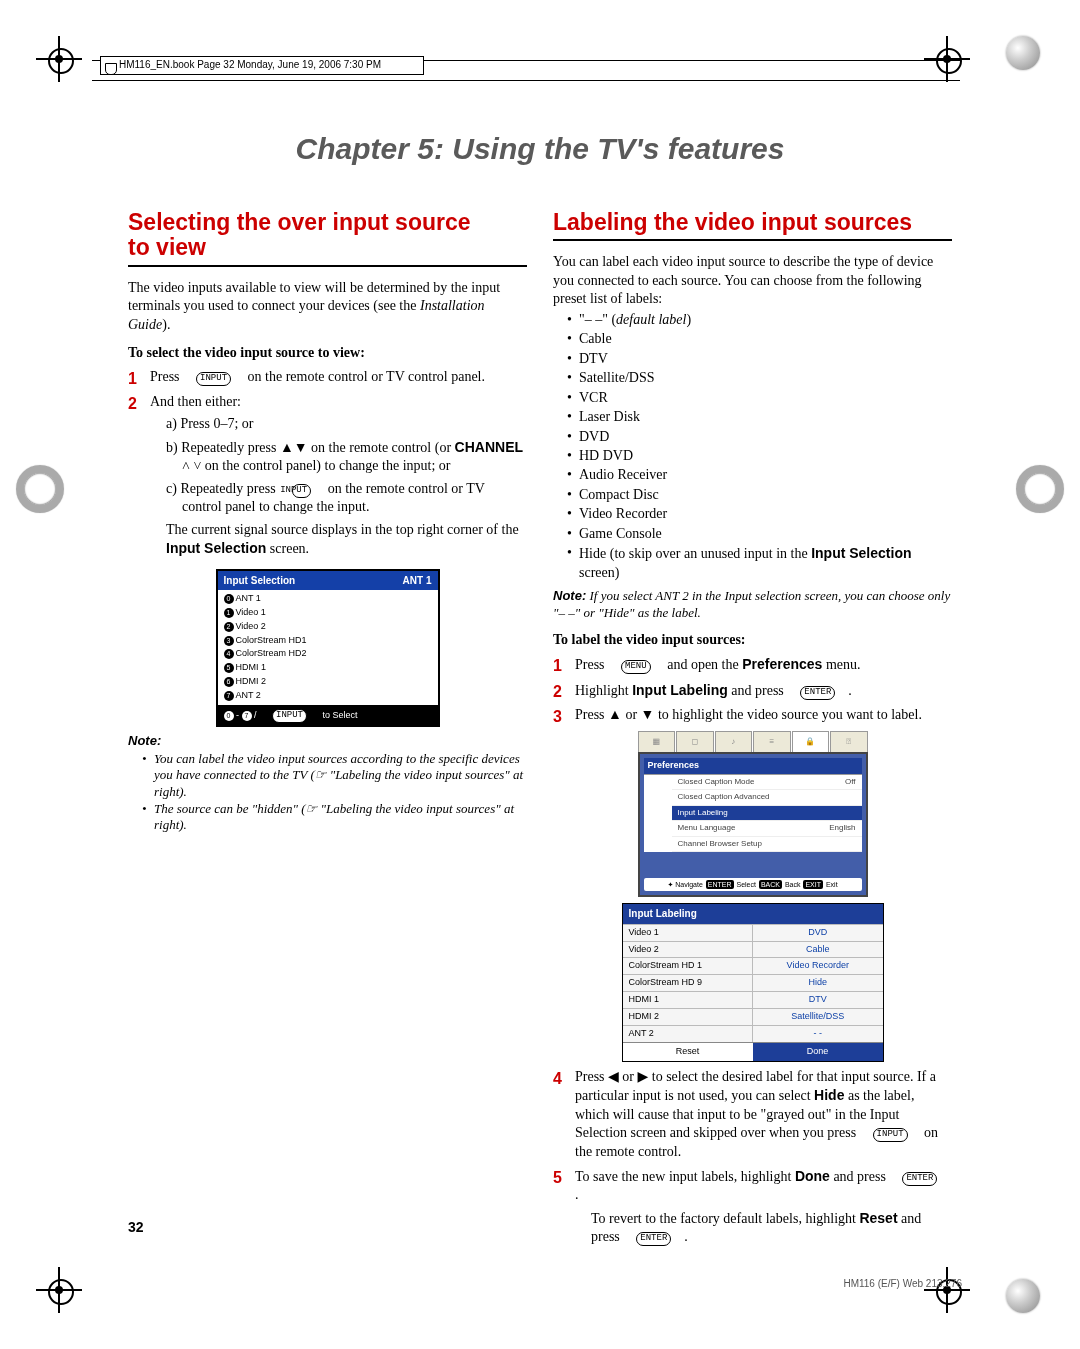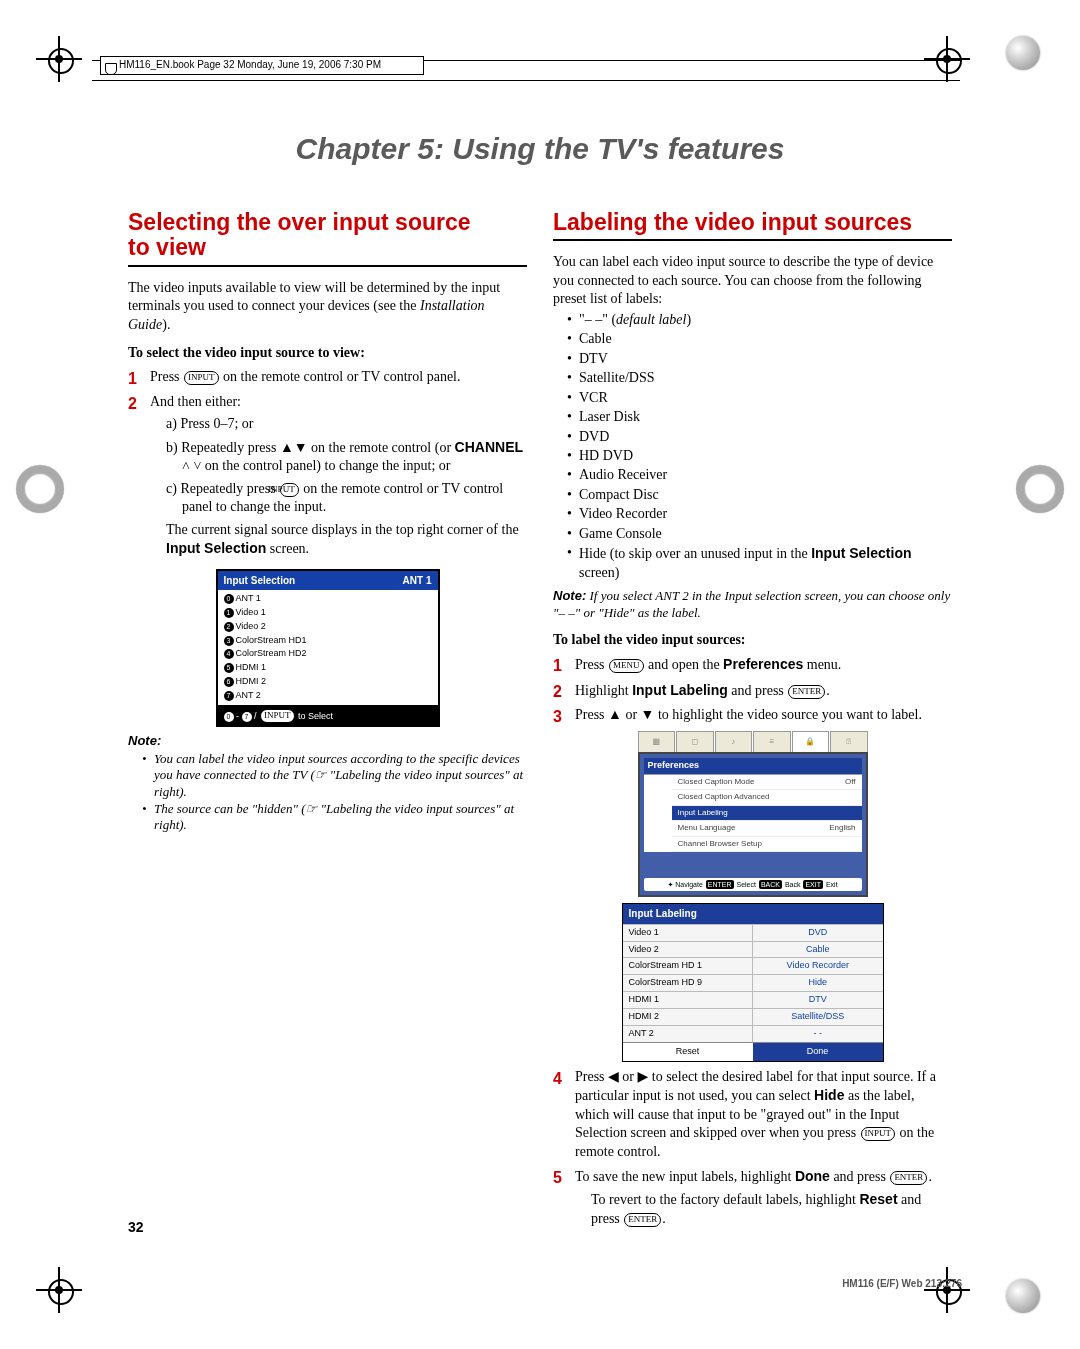--- a/index.html
+++ b/index.html
@@ -46,21 +46,21 @@
   .sub { padding-left:38px; margin:4px 0; }
   .sub2 { padding-left:54px; margin:4px 0; text-indent:-16px; }
 
   ul.bul { margin:2px 0 6px 14px; padding:0; list-style:none; }
   ul.bul li { margin:1px 0; padding-left:12px; position:relative; }
   ul.bul li::before { content:"•"; position:absolute; left:0; top:0; }
 
   .note { font-style:italic; font-size:13px; margin:6px 0; line-height:1.25; }
   .note b.i { font-family:Arial, sans-serif; font-style:italic; font-weight:900; font-size:13px; }
 
-  .keycap { display:inline-block; font-family:Liberation Serif, serif; font-size:9px; border:1px solid #000; border-radius:8px; padding:0 3px; vertical-align:1px; margin:0 1px; background:#fff; }
+  .keycap { display:inline-block; font-family:Liberation Mono, monospace; font-size:9px; border:1px solid #000; border-radius:8px; padding:0 3px; vertical-align:1px; margin:0 13px; background:#fff; }
 
   
   .osd { border:2px solid #000; width:220px; margin:10px auto 4px; font-family:Arial, sans-serif; font-size:9px; }
   .osd .hdr { background:#1440a8; color:#fff; display:flex; justify-content:space-between; padding:3px 6px; font-weight:bold; font-size:10px; }
   .osd .body { padding:2px 6px; background:#fff; }
   .osd .row { padding:1px 0; }
   .osd .row .bn { display:inline-block; width:10px; height:10px; border-radius:50%; background:#000; color:#fff; text-align:center; line-height:10px; font-size:7px; margin-right:2px; }
   .osd .ftr { background:#000; color:#fff; padding:2px 6px; border-top:2px solid #000; text-align:left; }
   .osd .ftr .bn { display:inline-block; width:10px; height:10px; border-radius:50%; background:#fff; color:#000; text-align:center; line-height:10px; font-size:7px; }
 
@@ -80,21 +80,21 @@
   .inplab .h { background:#1d3e98; color:#fff; font-weight:bold; padding:3px 6px; font-size:10px; }
   .inplab .r { display:flex; }
   .inplab .r > div { flex:1; padding:2px 6px; border-top:1px solid #bbb; background:#f5f5f5; }
   .inplab .r > div:last-child { text-align:center; color:#0b3fa6; border-left:1px solid #bbb; }
   .inplab .ftr { display:flex; }
   .inplab .ftr > div { flex:1; text-align:center; padding:3px; border-top:1px solid #888; }
   .inplab .ftr .done { background:#1d3e98; color:#fff; }
 
   
   .pgn { position:absolute; bottom:4px; left:0; font-family:Arial, sans-serif; font-weight:bold; font-size:14px; }
-  .partno { position:absolute; bottom:-50px; right:-10px; font-family:Arial, sans-serif; font-size:10px; color:#555;font-weight:bold; }
+  .partno { position:absolute; bottom:-50px; right:-10px; font-family:Arial, sans-serif; font-size:10px; color:#555; }
 
 </style>
 </head>
 <body>
 
 <div class="page">
 
   <div class="mark mark-tl">
       <div class="hr"></div>
       <div class="vr"></div>

